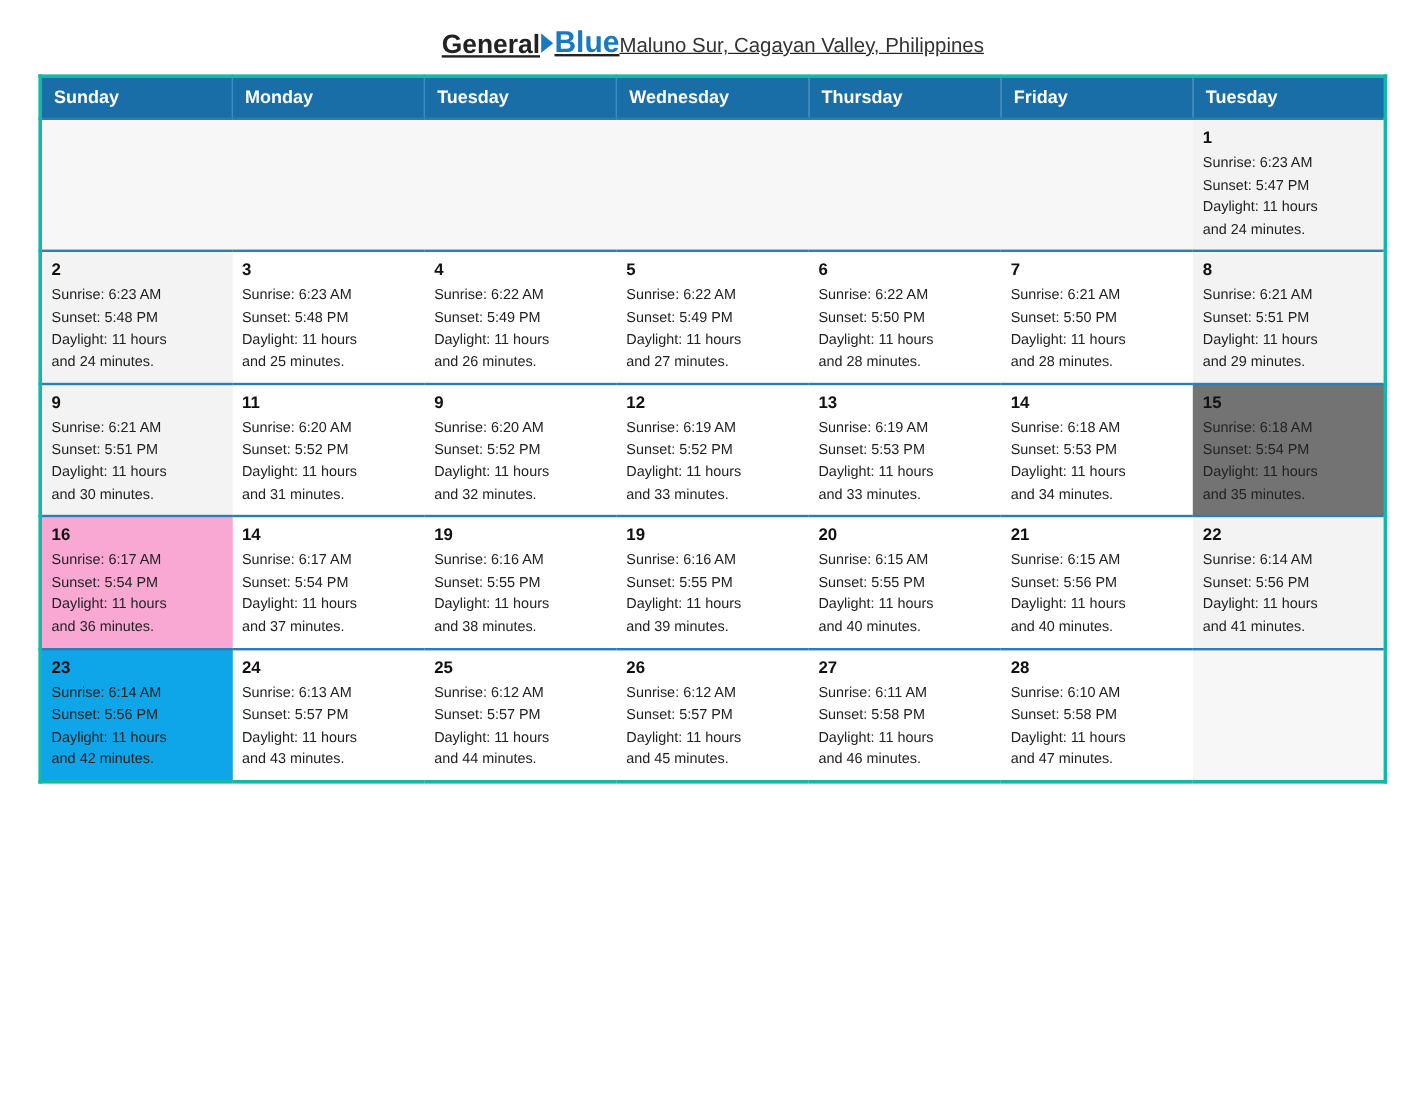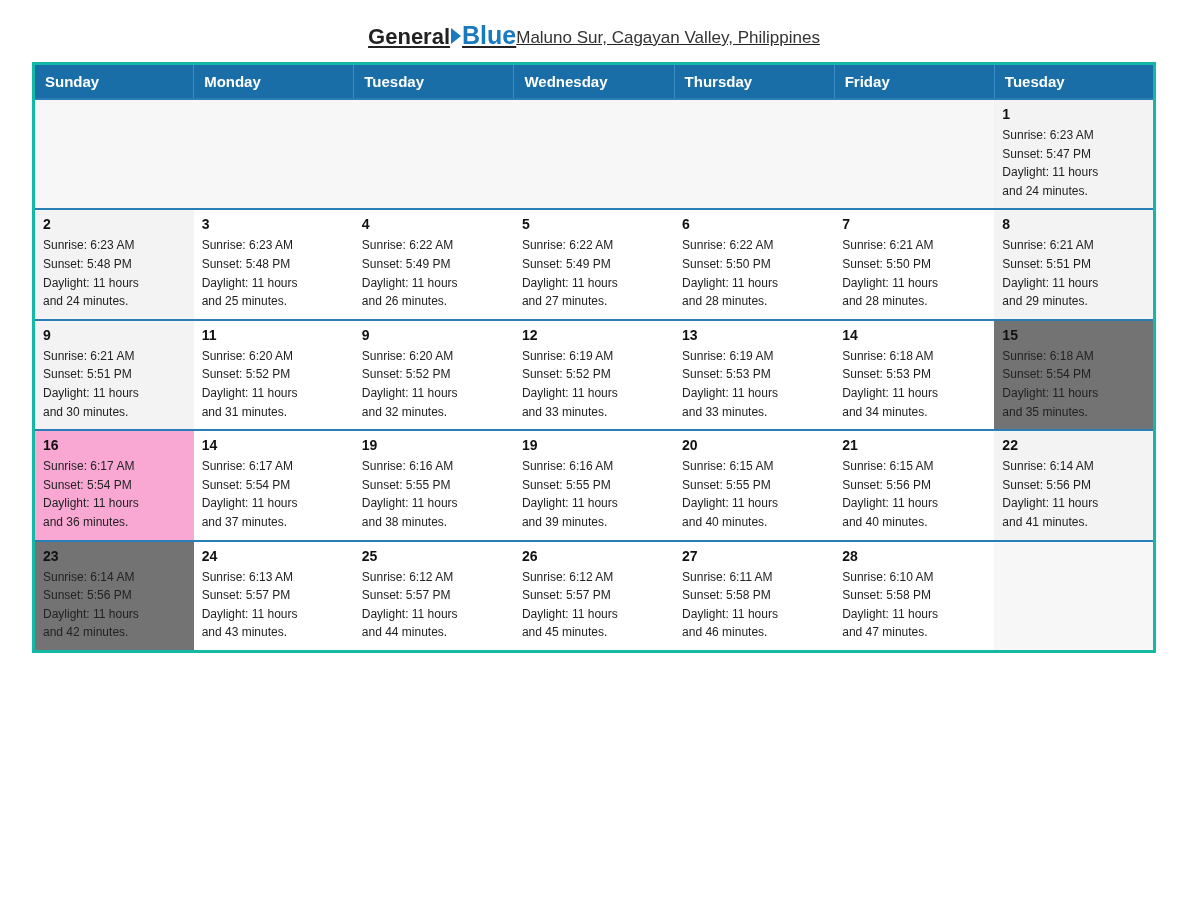--- a/index.html
+++ b/index.html
@@ -292,21 +292,21 @@
         </td>
         <td style="background: rgb(243, 243, 243);">
           <div class="day-number">22</div>
           <div class="day-info" style="white-space: pre-line;">Sunrise: 6:14 AM
 Sunset: 5:56 PM
 Daylight: 11 hours
 and 41 minutes.</div>
         </td>
       </tr>
       <tr>
-        <td style="background: #737373;">
+        <td style="background: #0ea5e9;">
           <div class="day-number">23</div>
           <div class="day-info" style="white-space: pre-line;">Sunrise: 6:14 AM
 Sunset: 5:56 PM
 Daylight: 11 hours
 and 42 minutes.</div>
         </td>
         <td>
           <div class="day-number">24</div>
           <div class="day-info" style="white-space: pre-line;">Sunrise: 6:13 AM
 Sunset: 5:57 PM

